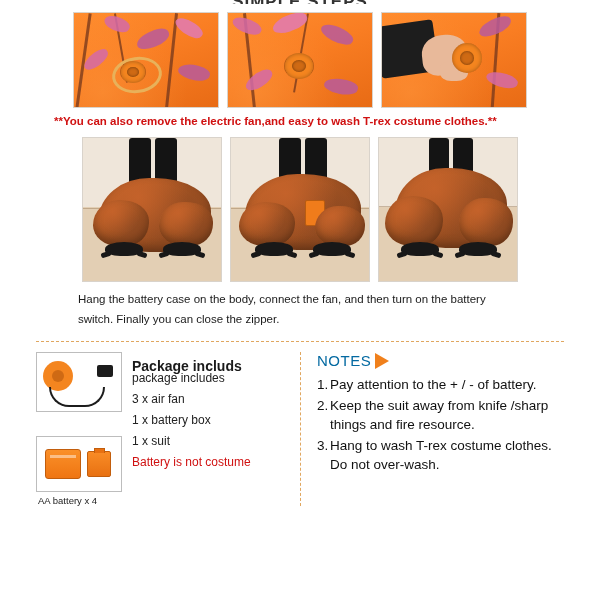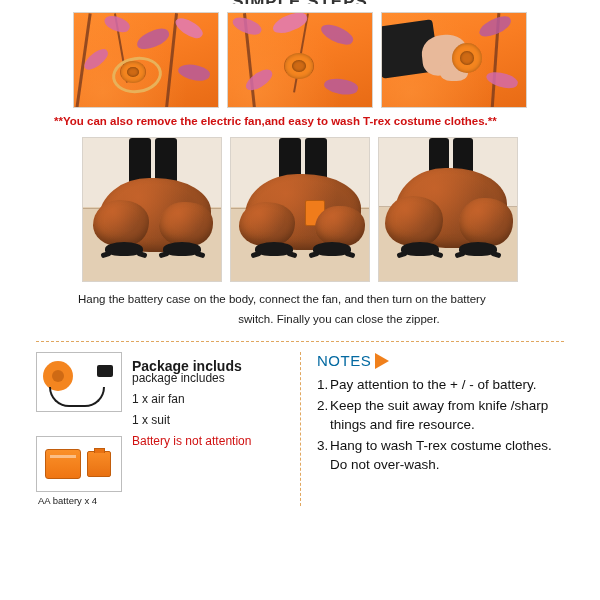--- a/index.html
+++ b/index.html
@@ -414,21 +414,21 @@
       <div class="foot" style="left:80px;top:104px;width:38px;height:14px;"></div>
       <div class="claw" style="left:18px;top:114px;width:10px;height:5px;transform:rotate(-18deg);"></div>
       <div class="claw" style="left:54px;top:114px;width:10px;height:5px;transform:rotate(18deg);"></div>
       <div class="claw" style="left:76px;top:114px;width:10px;height:5px;transform:rotate(-18deg);"></div>
       <div class="claw" style="left:112px;top:114px;width:10px;height:5px;transform:rotate(18deg);"></div>
     </div>
 
   </div>
 
   <div class="cap2">Hang the battery case on the body, connect the fan, and then turn on the battery</div>
-  <div class="cap2" style="margin-top:0;text-align:center;">switch. Finally you can close the zipper.</div>
+  <div class="cap2" style="margin-top:0;">switch. Finally you can close the zipper.</div>
 
   <div class="divider"></div>
 
   <div class="bottom">
 
     <div class="left-col">
       <div class="pkg-row">
         <div class="pkg-box">
           <div class="mini-fan"></div>
           <div class="mini-cord"></div>
@@ -440,23 +440,24 @@
       </div>
 
       <div class="pkg-row" style="margin-top:10px;">
         <div class="pkg-box second">
           <div class="mini-box"></div>
           <div class="mini-box2"></div>
         </div>
         <div style="margin-top:-62px;">
           <div class="pkg-list">
             <div>package includes</div>
-            <div>1 x air fan</div>
+            <div>3 x air fan</div>
+            <div>1 x battery box</div>
             <div>1 x suit</div>
-            <div class="pkg-note">Battery is not attention</div>
+            <div class="pkg-note">Battery is not costume</div>
           </div>
         </div>
       </div>
       <div class="aa-label">AA battery x 4</div>
     </div>
 
     <div class="right-col">
       <div class="notes-head">
         <span class="notes-word">NOTES</span>
         <span class="arrow"></span>

